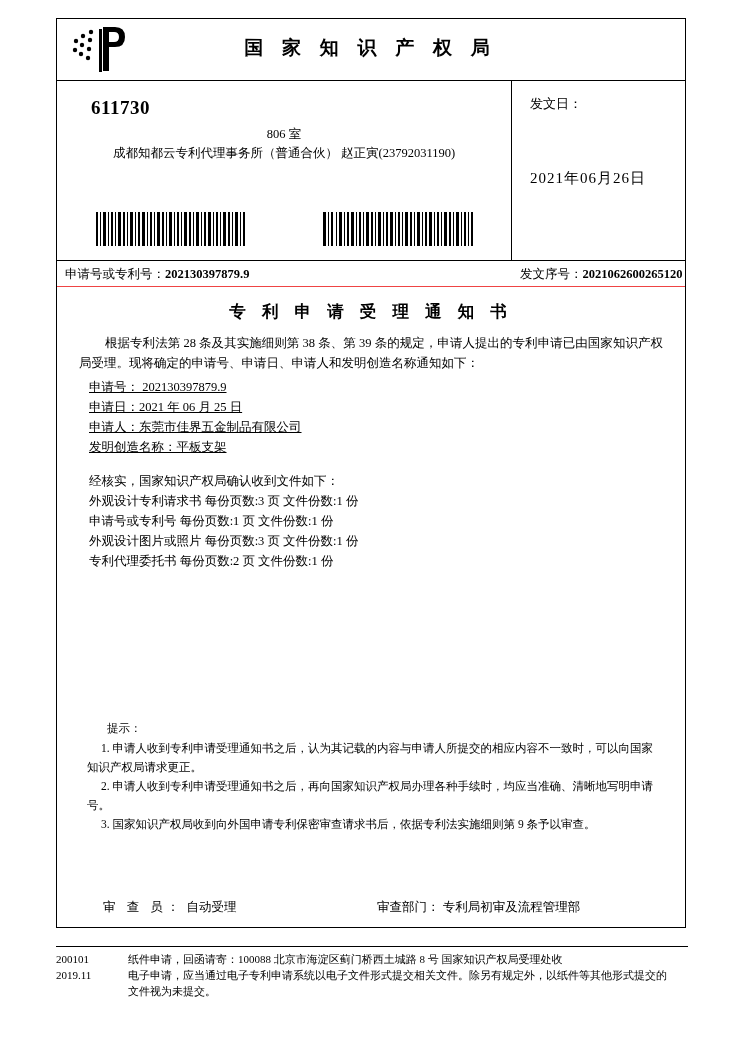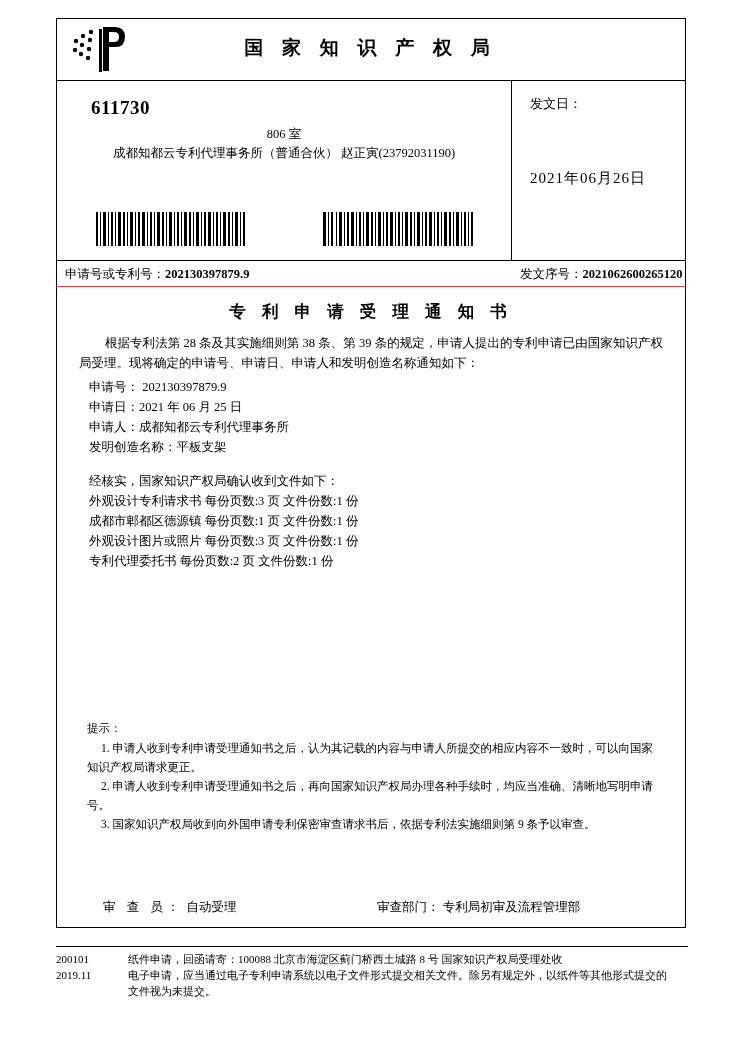--- a/index.html
+++ b/index.html
@@ -150,37 +150,38 @@
     font-size: 12.5px;
     line-height: 20px;
     margin: 0 22px 0 22px;
     text-align: justify;
   }
   .para.indent { text-indent: 26px; }
   .info-list {
     margin: 4px 22px 0 32px;
     font-size: 12.5px;
     line-height: 20px;
+    text-decoration: underline;
   }
   .gap { height: 14px; }
   .docs-list {
     margin: 0 22px 0 32px;
     font-size: 12.5px;
     line-height: 20px;
   }
   
   .notes {
     position: absolute;
     left: 30px;
     right: 26px;
     top: 700px;
     font-size: 11.5px;
     line-height: 19px;
   }
-  .notes .n-title { margin-bottom: 1px; }
+  .notes .n-title { margin-bottom: 1px; margin-left: 20px; }
   .notes .n-item { text-indent: 14px; }
   
   .sig-row {
     position: absolute;
     left: 0;
     right: 0;
     top: 880px;
     font-size: 12.5px;
   }
   .sig-left {
@@ -357,28 +358,28 @@
         <span>发文序号：</span><span class="bold">2021062600265120</span>
       </div>
     </div>
 
     <div class="body-area">
       <div class="doc-title">专 利 申 请 受 理 通 知 书</div>
       <div class="para indent">根据专利法第 28 条及其实施细则第 38 条、第 39 条的规定，申请人提出的专利申请已由国家知识产权局受理。现将确定的申请号、申请日、申请人和发明创造名称通知如下：</div>
       <div class="info-list">
         <div>申请号： 202130397879.9</div>
         <div>申请日：2021 年 06 月 25 日</div>
-        <div>申请人：成都知都云专利代理事务所</div>
+        <div>申请人：东莞市佳界五金制品有限公司</div>
         <div>发明创造名称：平板支架</div>
       </div>
       <div class="gap"></div>
       <div class="docs-list">
         <div>经核实，国家知识产权局确认收到文件如下：</div>
         <div>外观设计专利请求书 每份页数:3 页 文件份数:1 份</div>
-        <div>成都市郫都区德源镇 每份页数:1 页 文件份数:1 份</div>
+        <div>申请号或专利号 每份页数:1 页 文件份数:1 份</div>
         <div>外观设计图片或照片 每份页数:3 页 文件份数:1 份</div>
         <div>专利代理委托书 每份页数:2 页 文件份数:1 份</div>
       </div>
     </div>
 
     <div class="notes">
       <div class="n-title">提示：</div>
       <div class="n-item">1. 申请人收到专利申请受理通知书之后，认为其记载的内容与申请人所提交的相应内容不一致时，可以向国家知识产权局请求更正。</div>
       <div class="n-item">2. 申请人收到专利申请受理通知书之后，再向国家知识产权局办理各种手续时，均应当准确、清晰地写明申请号。</div>
       <div class="n-item">3. 国家知识产权局收到向外国申请专利保密审查请求书后，依据专利法实施细则第 9 条予以审查。</div>

